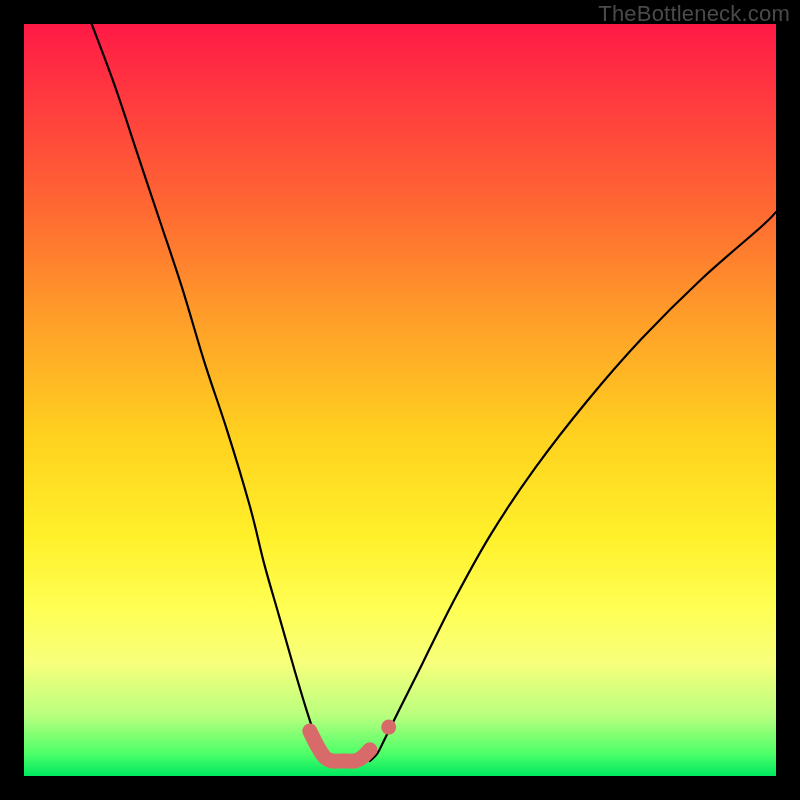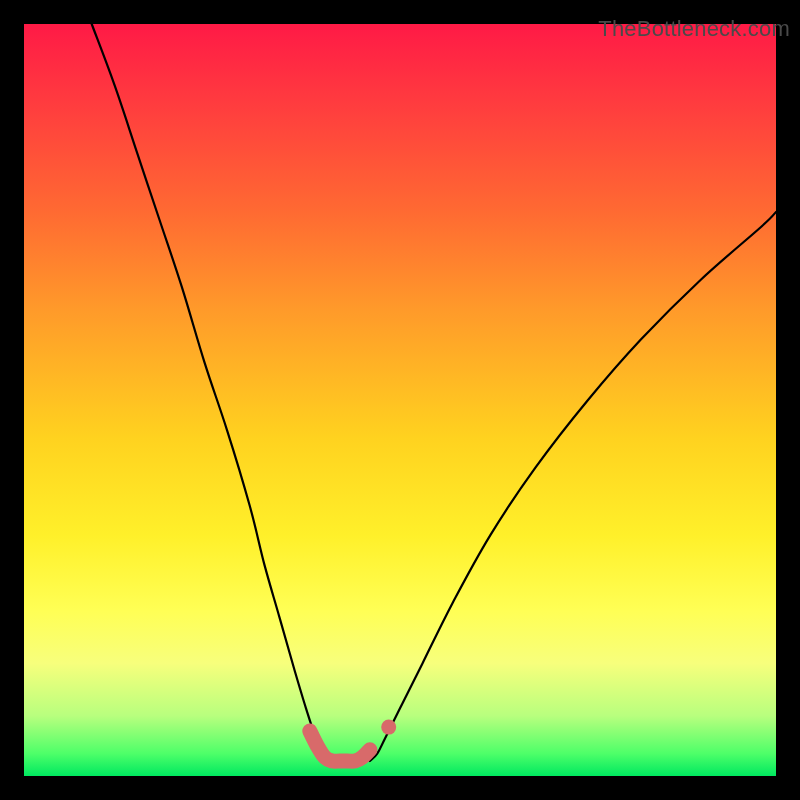--- a/index.html
+++ b/index.html
@@ -25,21 +25,21 @@
       #ffd21f 55%,
       #fff02a 68%,
       #ffff55 78%,
       #f7ff7c 85%,
       #b8ff7e 92%,
       #4eff69 97%,
       #00e860 100%);
   }
   .watermark {
     position: absolute;
-    top: 16px;
+    top: 1px;
     right: 10px;
     color: #4a4a4a;
     font-size: 22px;
     font-weight: 500;
     letter-spacing: 0.2px;
     user-select: none;
   }
   svg.plot {
     position: absolute;
     left: 0;

